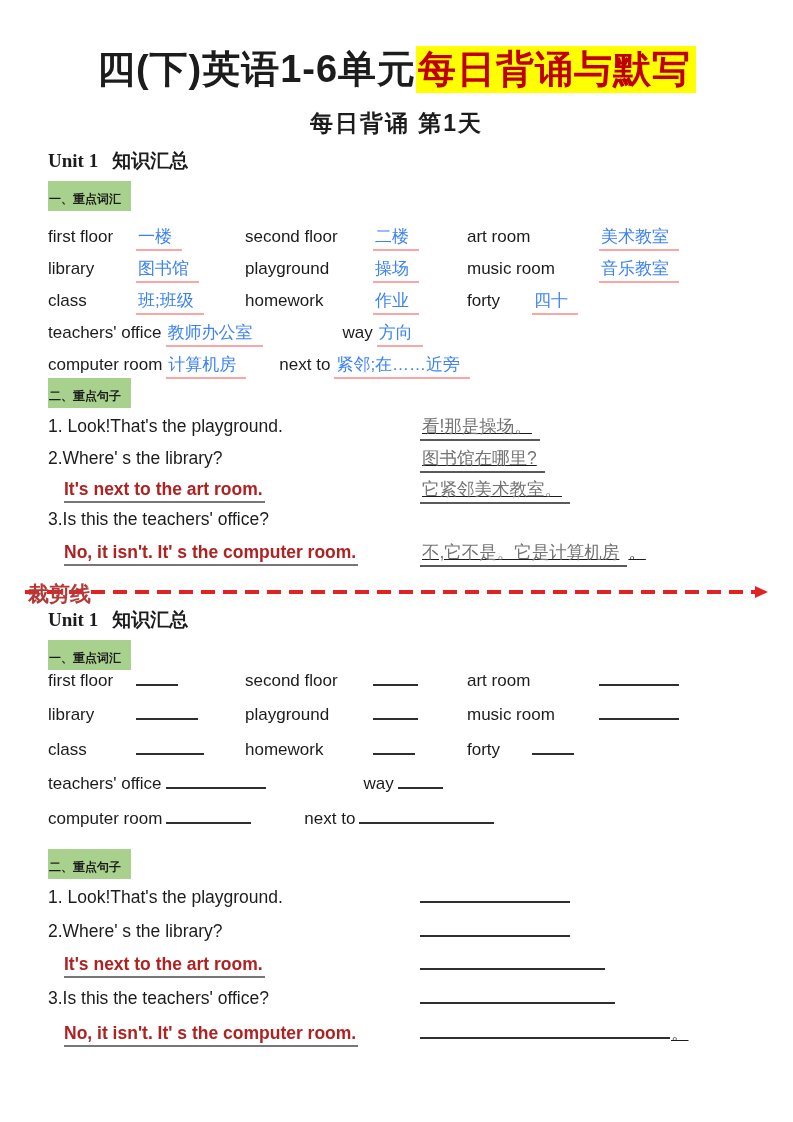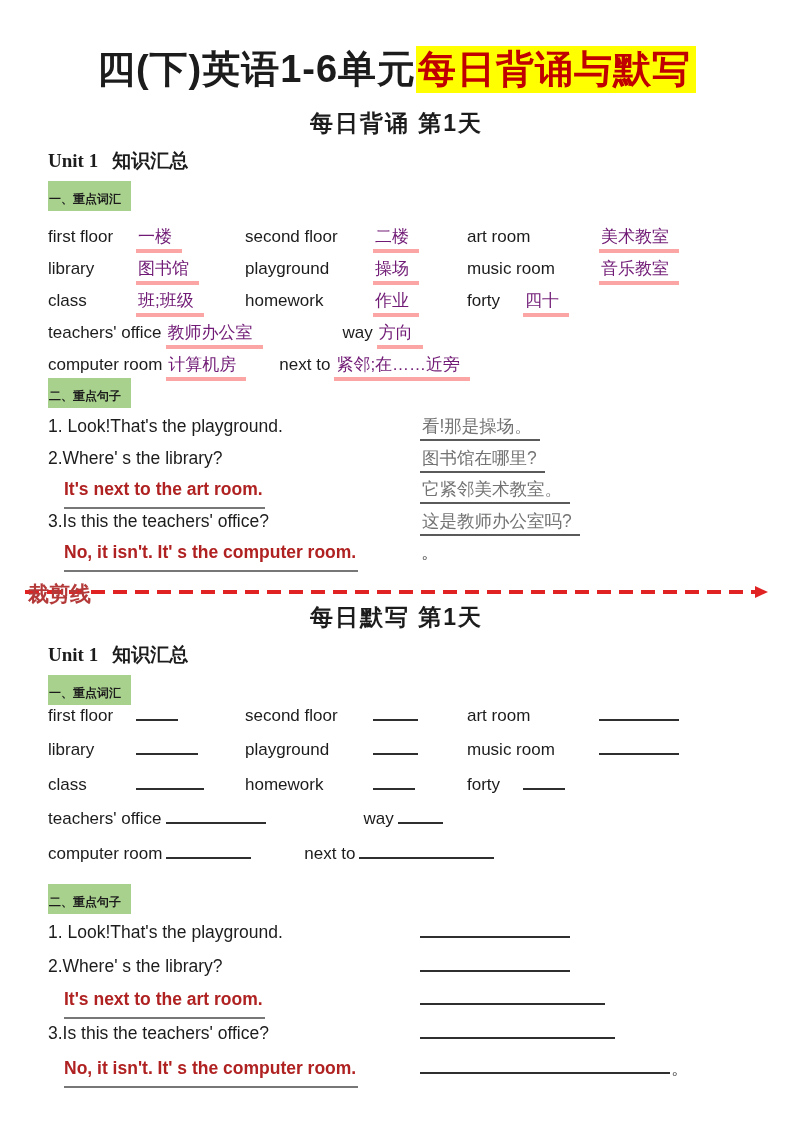--- a/index.html
+++ b/index.html
@@ -20,32 +20,32 @@
   .unit-title { font-size:19px; font-weight:bold; margin-top:9px;font-family:Liberation Serif, serif; }
   .unit-title .suffix { margin-left:14px; }
   .sec-header { display:inline-block; background:#a9d18e; font-size:12px; font-weight:bold; padding:10px 10px 3px 1px; margin-top:7px; }
 
   
   .vrow { display:flex; align-items:baseline; font-size:17px; height:31px; margin-top:1px; }
   .vcell { display:flex; align-items:baseline; }
   .c1 { width:197px; } .c2 { width:222px; } .c3 { flex:1; }
   .c1 .ven { min-width:88px; } .c2 .ven { min-width:128px; } .c3 .ven { min-width:132px; }
   .ven { color:#1c1c1c; padding-right:4px; }
-  .ven.tight { min-width:0; margin-right:19px; }
-  .vzh { color:#701a75; border-bottom:4px solid #fca5a5; padding:13px 10px 1px 2px; font-size:17px; white-space:nowrap; }
+  .ven.tight { min-width:0; margin-right:28px; }
+  .vzh { color:#3b82f6; border-bottom:2px solid #fca5a5; padding:13px 10px 1px 2px; font-size:17px; white-space:nowrap; }
 
   .m-way { margin-left:80px; } .m-next { margin-left:33px; }
   .dm-way { margin-left:98px; } .dm-next { margin-left:53px; }
 
   
-  .srow { display:flex; align-items:baseline; height:31.5px; font-size:17.5px; }
+  .srow { display:flex; align-items:baseline; height:31.5px; font-size:17.5px;text-decoration:underline; }
   .dict .srow { height:33.5px; }
   .sen { width:372px; flex:0 0 372px; }
   .sen .entext { display:inline-block; }
-  .sen.red .entext { color:#b02222; font-weight:bold; border-bottom:2px solid #777777; margin-left:16px; padding:0 2px 7px 0; }
+  .sen.red .entext { color:#b02222; font-weight:bold; border-bottom:2px solid #777777; margin-left:16px; padding:0 2px 1px 0; }
   .szh { color:#737373; border-bottom:2px solid #5a5a5a; padding:0 8px 1px 2px; white-space:nowrap; }
   .szh-suffix { color:#1c1c1c; margin-left:1px; }
 
   
   .blank { display:inline-block; border-bottom:2px solid #2f2f2f; height:15px; }
   .bw42{width:42px} .bw45{width:45px} .bw62{width:62px} .bw68{width:68px}
   .bw80{width:80px} .bw85{width:85px} .bw100{width:100px} .bw135{width:135px}
   .sb1{width:150px} .sb2{width:150px} .sb3{width:185px} .sb4{width:195px} .sb5{width:250px}
 
   
@@ -138,37 +138,36 @@
       <div class="srow">
         <span class="sen"><span class="entext">2.Where' s the library?</span></span>
         <span class="szh">图书馆在哪里?</span>
       </div>
       <div class="srow">
         <span class="sen red"><span class="entext">It's next to the art room.</span></span>
         <span class="szh">它紧邻美术教室。</span>
       </div>
       <div class="srow">
         <span class="sen"><span class="entext">3.Is this the teachers' office?</span></span>
-        <span class="szh">这是教师办公室吗?</span>
       </div>
       <div class="srow">
         <span class="sen red"><span class="entext">No, it isn't. It' s the computer room.</span></span>
+        <span class="szh">不,它不是。它是计算机房</span>
           <span class="szh-suffix">。</span>
       </div>
     </div>
   </section>
 
   <div class="cut-row">
     <div class="cut-dashes"></div>
     <div class="cut-arrow"></div>
   </div>
   <div class="cut-label">裁剪线</div>
 
   <section class="dict">
-    <h2 class="day-heading dict-heading">每日默写 第1天</h2>
 
     <div class="content">
       <div class="unit-title"><span>Unit 1</span><span class="suffix">知识汇总</span></div>
 
       <div><span class="sec-header">一、重点词汇</span></div>
 
       <div class="vrow">
         <span class="vcell c1">
             <span class="ven">first floor</span>
             <span class="blank bw42"></span>

